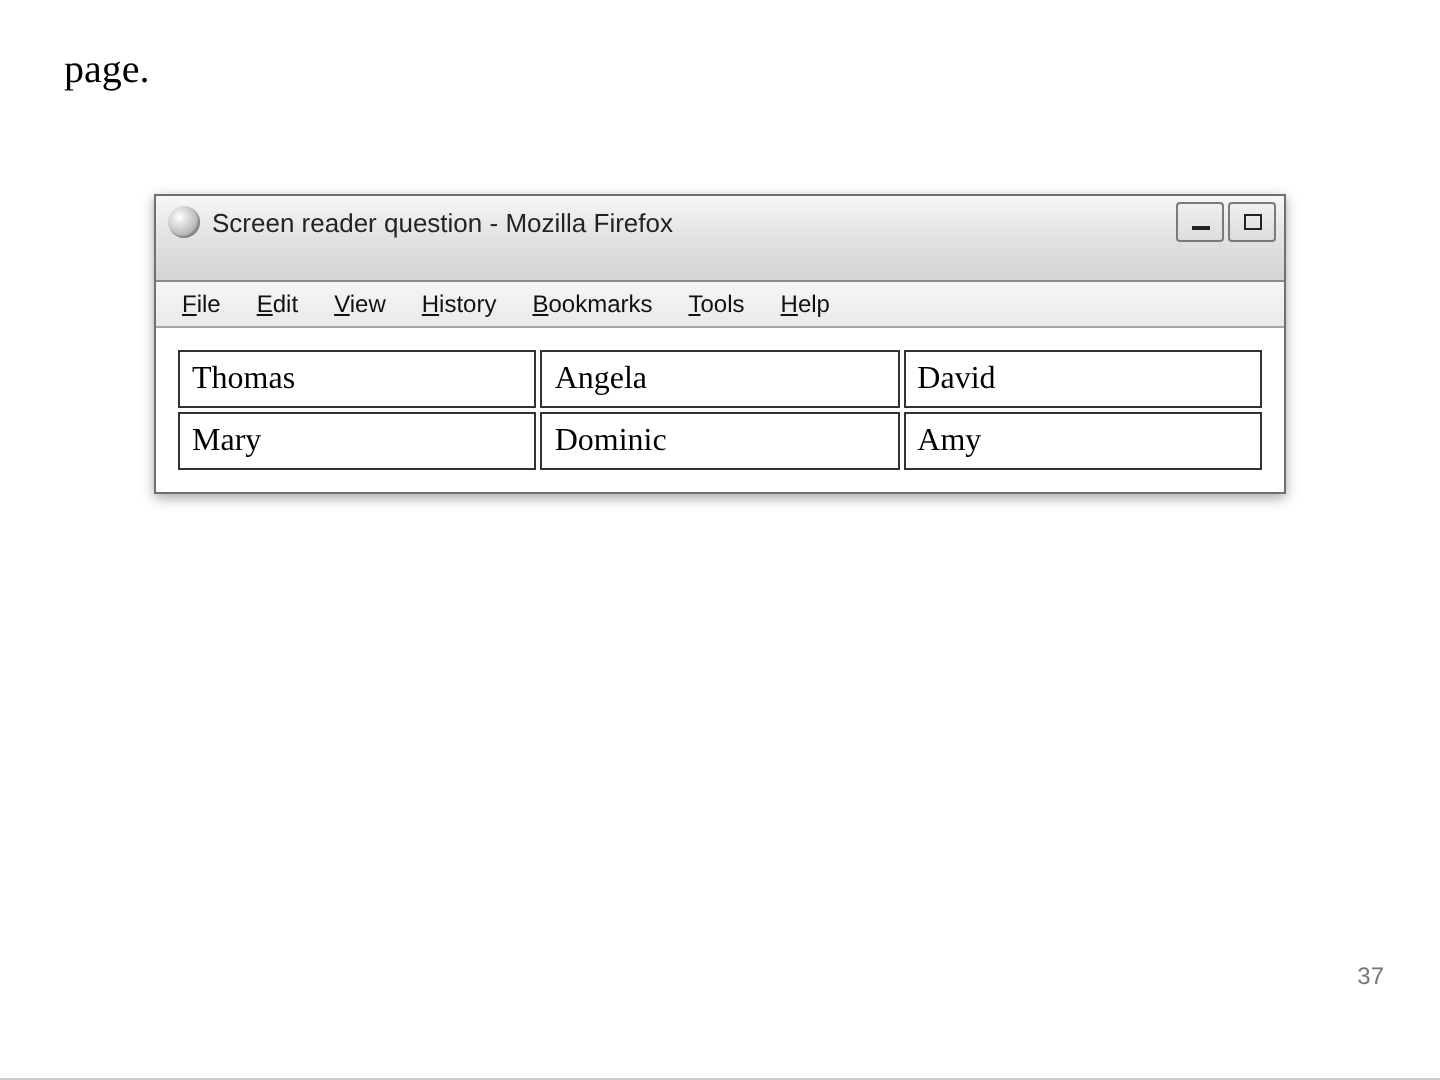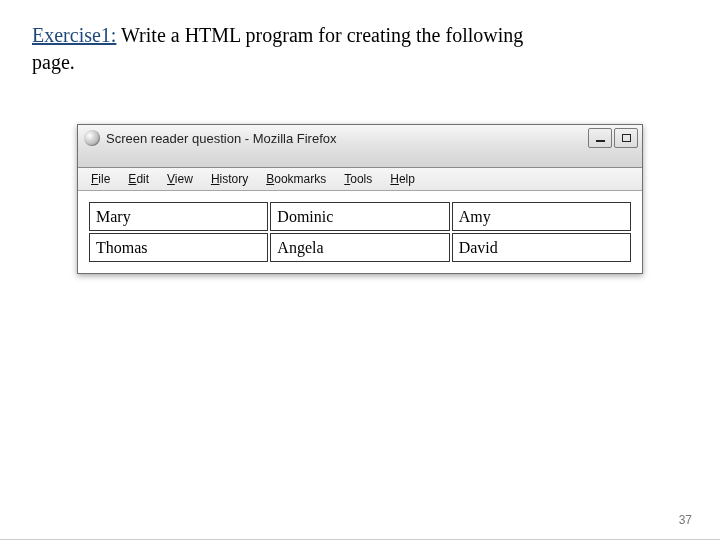--- a/index.html
+++ b/index.html
@@ -141,35 +141,31 @@
     width: 100%;
     text-align: center;
     font-family: Georgia, serif;
     font-size: 17px;
     color: #333;
     left: 0;
   }
   .page-num {
     position: absolute;
     right: 28px;
-    bottom: 12px;
+    bottom: 44px;
     font-family: Arial, sans-serif;
     font-size: 12px;
     color: #777;
   }
 </style>
 </head>
 <body>
 
 <div class="slide">
 
-  <div class="heading">
-    <span class="ex-label">Exercise1:</span>
-    <span class="ex-text">Write a HTML program for creating the following</span>
-  </div>
   <div class="line2">page.</div>
 
   <div class="window">
     <div class="titlebar">
       <div class="app-icon"></div>
       <span class="title-text">Screen reader question - Mozilla Firefox</span>
       <div class="win-btns">
         <div class="win-btn">
           <div class="min-glyph"></div>
         </div>
@@ -186,28 +182,28 @@
       <div class="menu-item"><span class="u">H</span><span>istory</span></div>
       <div class="menu-item"><span class="u">B</span><span>ookmarks</span></div>
       <div class="menu-item"><span class="u">T</span><span>ools</span></div>
       <div class="menu-item"><span class="u">H</span><span>elp</span></div>
     </div>
 
     <div class="client">
       <table class="data-table">
         <tbody>
         <tr>
+          <td>Thomas</td>
+          <td>Angela</td>
+          <td>David</td>
+        </tr>
+        <tr>
           <td>Mary</td>
           <td>Dominic</td>
           <td>Amy</td>
-        </tr>
-        <tr>
-          <td>Thomas</td>
-          <td>Angela</td>
-          <td>David</td>
         </tr>
       </tbody>
         </table>
     </div>
   </div>
 
   <div class="page-num">37</div>
 
 </div>
 

